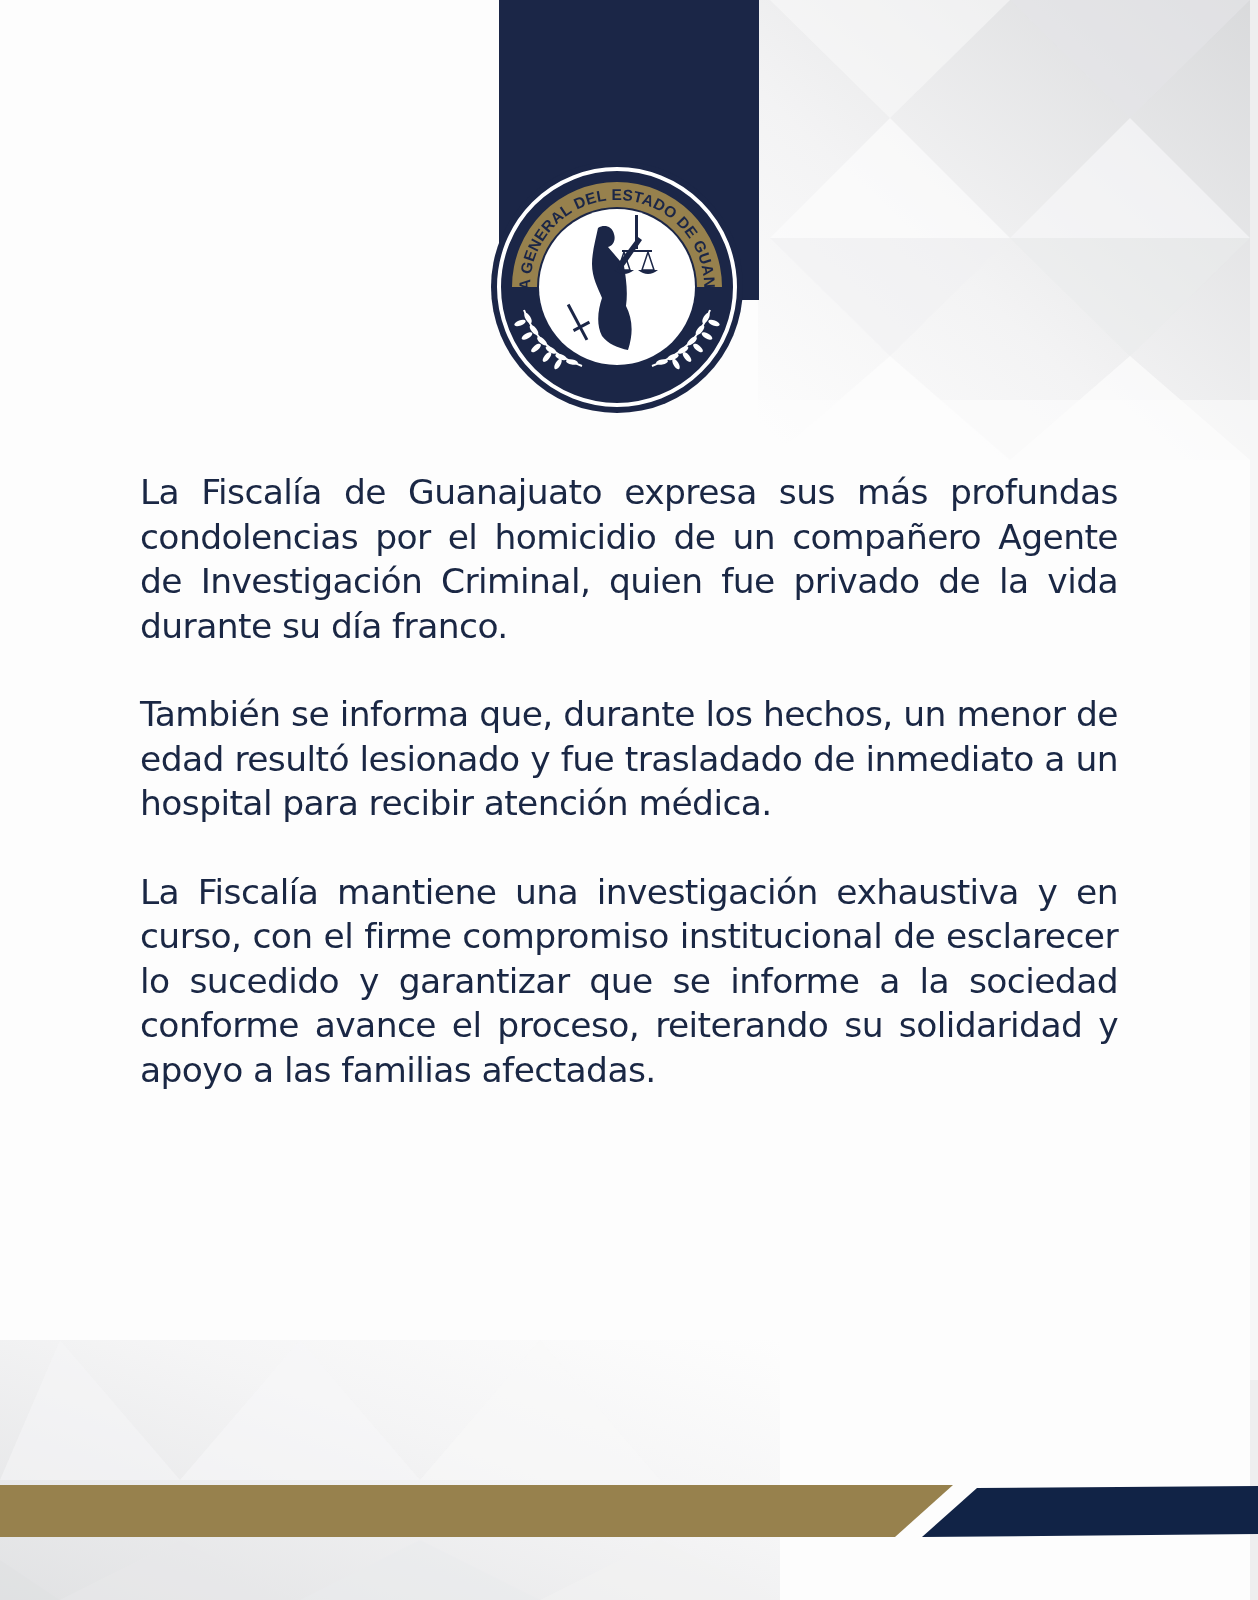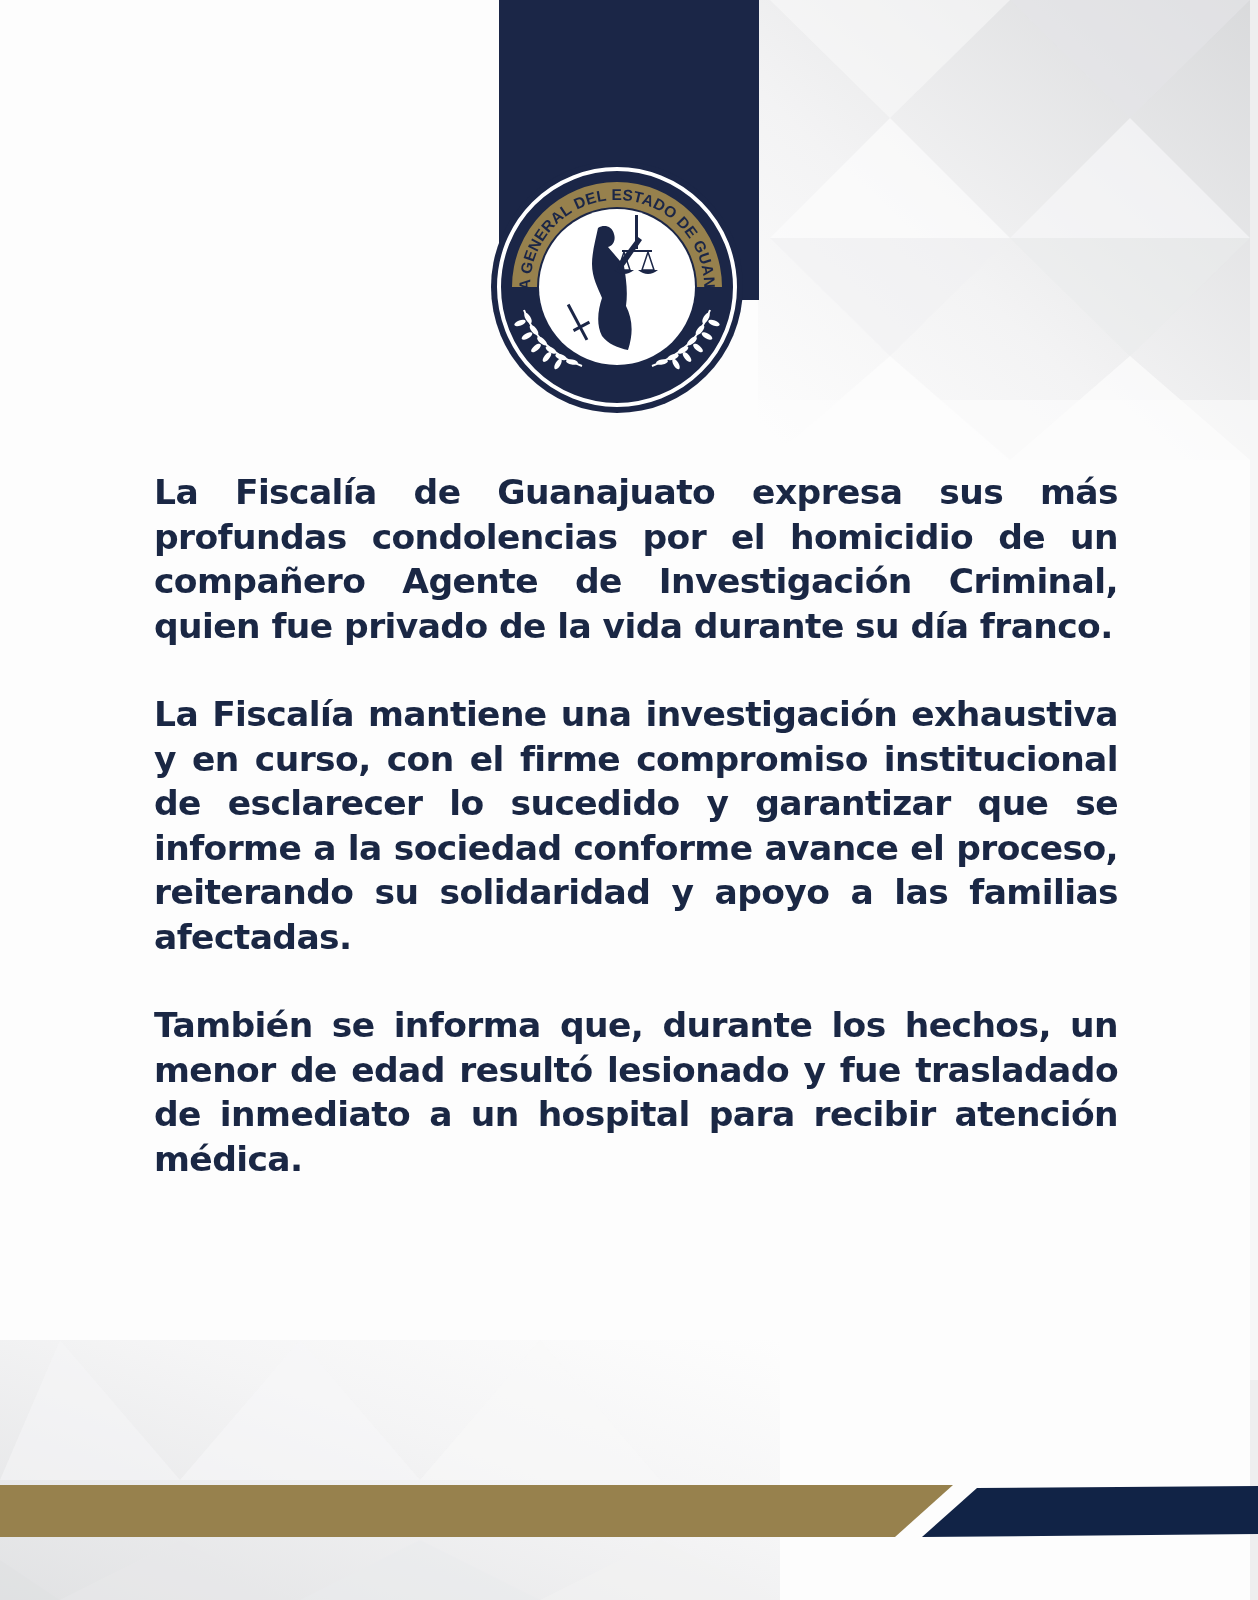--- a/index.html
+++ b/index.html
@@ -12,21 +12,21 @@
   .top-banner {
     position: absolute; left: 499px; top: 0; width: 260px; height: 300px;
     background: #1b2647; z-index: 1;
   }
   .seal { position: absolute; left: 490px; top: 160px; width: 254px; height: 254px; z-index: 2; }
   .body-text {
     position: absolute; left: 140px; top: 470px; width: 978px; z-index: 3;
     color: #1a2744; font-size: 34.5px; line-height: 44.5px;
     text-align: justify; letter-spacing: -0.6px;
   }
-  .body-text p { margin: 0 0 44px 14px; font-weight: bold; }
+  .body-text p { margin: 0 0 44px 0; }
   .footer-stripes { position: absolute; left: 0; top: 1480px; width: 1258px; height: 64px; z-index: 2; }
 </style>
 </head>
 <body>
 
 <svg class="bg-pattern" width="1258" height="1600" viewBox="0 0 1258 1600">
   <defs>
     <linearGradient id="gTR" x1="1" y1="0" x2="0" y2="1">
       <stop offset="0" stop-color="#d5d6d8"></stop>
       <stop offset="0.6" stop-color="#f2f2f3"></stop>
@@ -117,20 +117,20 @@
     <ellipse cx="30" cy="163" rx="6" ry="2.6" transform="rotate(-20 30 163)"></ellipse>
     <ellipse cx="37" cy="176" rx="6" ry="2.6" transform="rotate(-30 37 176)"></ellipse>
     <ellipse cx="46" cy="188" rx="6" ry="2.6" transform="rotate(-40 46 188)"></ellipse>
     <ellipse cx="57" cy="197" rx="6" ry="2.6" transform="rotate(-50 57 197)"></ellipse>
     <ellipse cx="68" cy="204" rx="6" ry="2.6" transform="rotate(-60 68 204)"></ellipse>
   </g>
 </svg>
 
 <div class="body-text">
   <p>La Fiscalía de Guanajuato expresa sus más profundas condolencias por el homicidio de un compañero Agente de Investigación Criminal, quien fue privado de la vida durante su día franco.</p>
+  <p>También se informa que, durante los hechos, un menor de edad resultó lesionado y fue trasladado de inmediato a un hospital para recibir atención médica.</p>
   <p>La Fiscalía mantiene una investigación exhaustiva y en curso, con el firme compromiso institucional de esclarecer lo sucedido y garantizar que se informe a la sociedad conforme avance el proceso, reiterando su solidaridad y apoyo a las familias afectadas.</p>
-  <p>También se informa que, durante los hechos, un menor de edad resultó lesionado y fue trasladado de inmediato a un hospital para recibir atención médica.</p>
 </div>
 
 <svg class="footer-stripes" viewBox="0 0 1258 64" width="1258" height="64">
   <polygon points="0,5 953,5 895,57 0,57" fill="#97814d"></polygon>
   <polygon points="977,8 1258,6 1258,54 922,57" fill="#112346"></polygon>
 </svg>
 
 </body></html>

